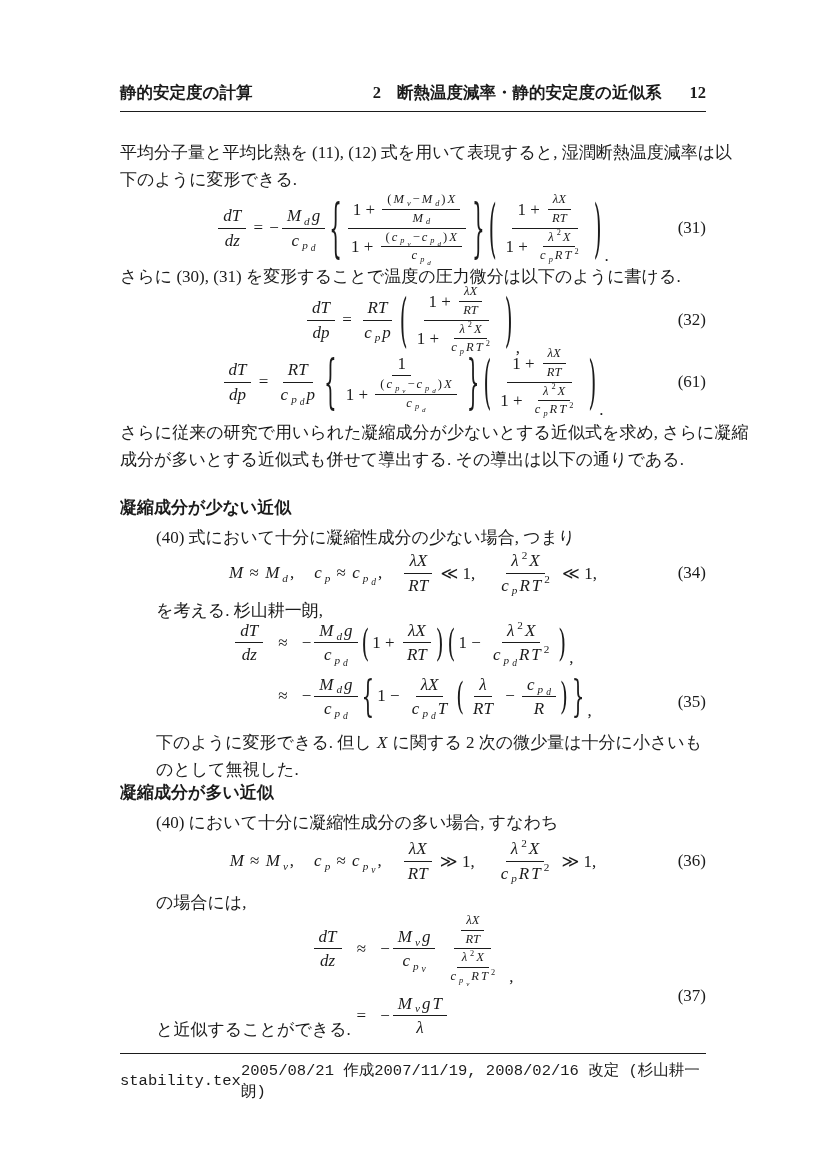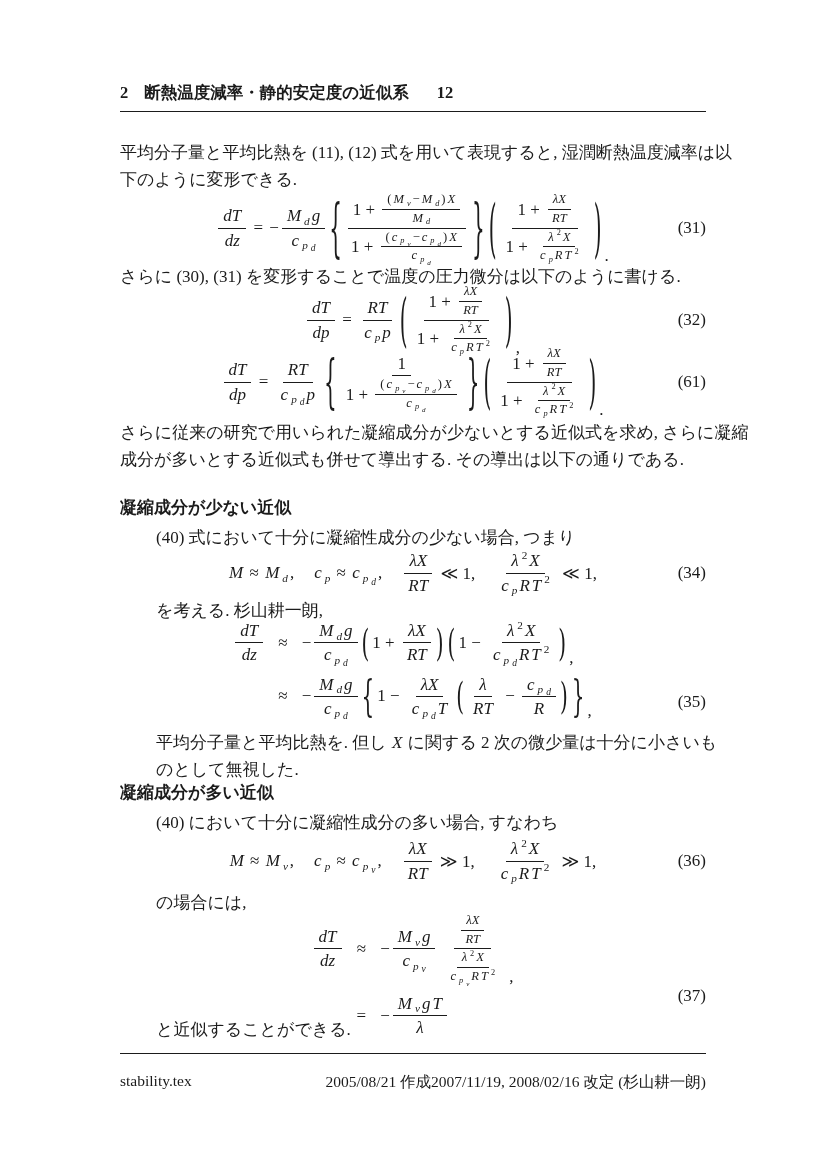--- a/index.html
+++ b/index.html
@@ -49,29 +49,30 @@
   .eqline{display:flex;justify-content:center;align-items:center;}
   .eqno{position:absolute;right:0;top:50%;transform:translateY(-50%);text-align:right;}
   .eqalign{position:absolute;}
   .algrid{display:grid;grid-template-columns:max-content max-content max-content;justify-content:center;align-items:center;row-gap:8px;}
   .cell.rel{margin:0 12px;justify-self:center;}
   .cell.lhs{justify-self:end;}
   .cell.rhs{justify-self:start;}
 
   
   .footer{
-    border-top:1.2px solid #1b1b1b;padding-top:18px;
-    display:flex;align-items:flex-start;font-size:15.5px;
+    border-top:1.2px solid #1b1b1b;padding-top:6px;
+    display:flex;align-items:center;font-size:15.5px;font-family:Liberation Mono, monospace;
   }
   .ftr-left{flex:1;}
 </style>
 </head>
 <body>
 
 <div class="blk running" style="top:82px">
+  <span class="hdr-left">静的安定度の計算</span>
   <span class="hdr-secno">2</span>
   <span>断熱温度減率・静的安定度の近似系</span>
   <span class="hdr-page">12</span>
 </div>
 
 <div class="blk" style="top:139px">
   <div class="line">平均分子量と平均比熱を (11), (12) 式を用いて表現すると, 湿潤断熱温度減率は以</div>
   <div class="line">下のように変形できる.</div>
 </div>
 
@@ -709,21 +710,21 @@
         <span class="mdelim" style="transform: scaleY(1.9);">)</span>
         <span class="mdelim" style="transform: scaleY(2.1);">}</span>
         <span class="mr mbot">,</span>
       </span>
   </div>
   <span class="eqno" style="top:76%">(35)</span>
 </div>
 
 <div class="blk indent" style="top:729px">
   <div class="line">
-    <span>平均分子量と平均比熱を. 但し </span><span class="mi">X</span><span> に関する 2 次の微少量は十分に小さいも</span>
+    <span>下のように変形できる. 但し </span><span class="mi">X</span><span> に関する 2 次の微少量は十分に小さいも</span>
   </div>
   <div class="line">のとして無視した.</div>
 </div>
 
 <div class="blk subhead" style="top:782px">凝縮成分が多い近似</div>
 
 <div class="blk indent" style="top:809px">
   <div class="line">(40) において十分に凝縮性成分の多い場合, すなわち</div>
 </div>
 

